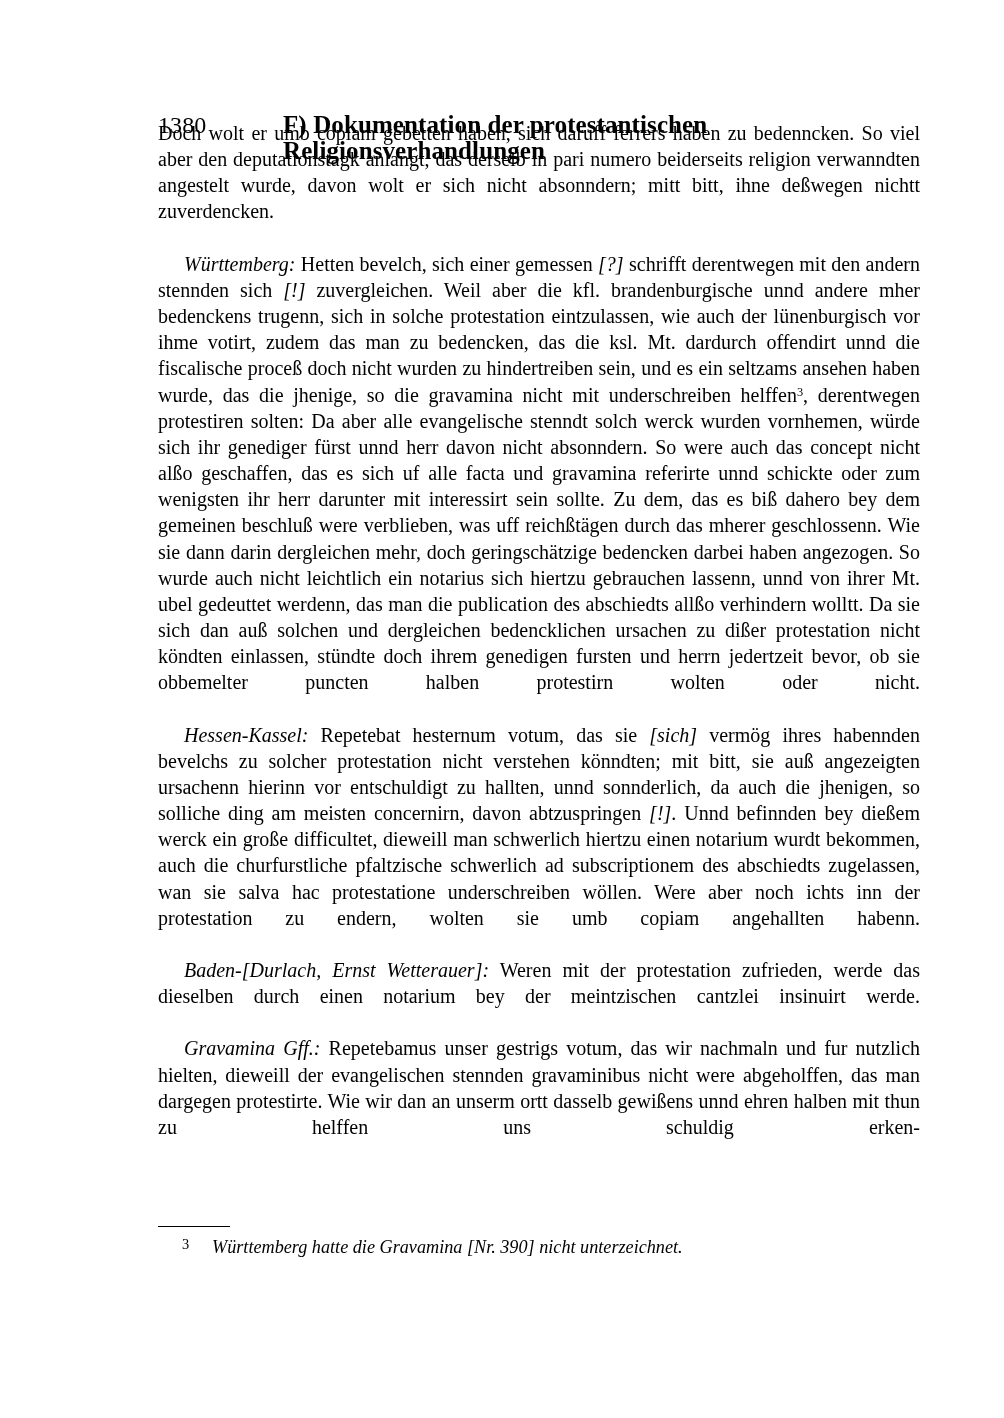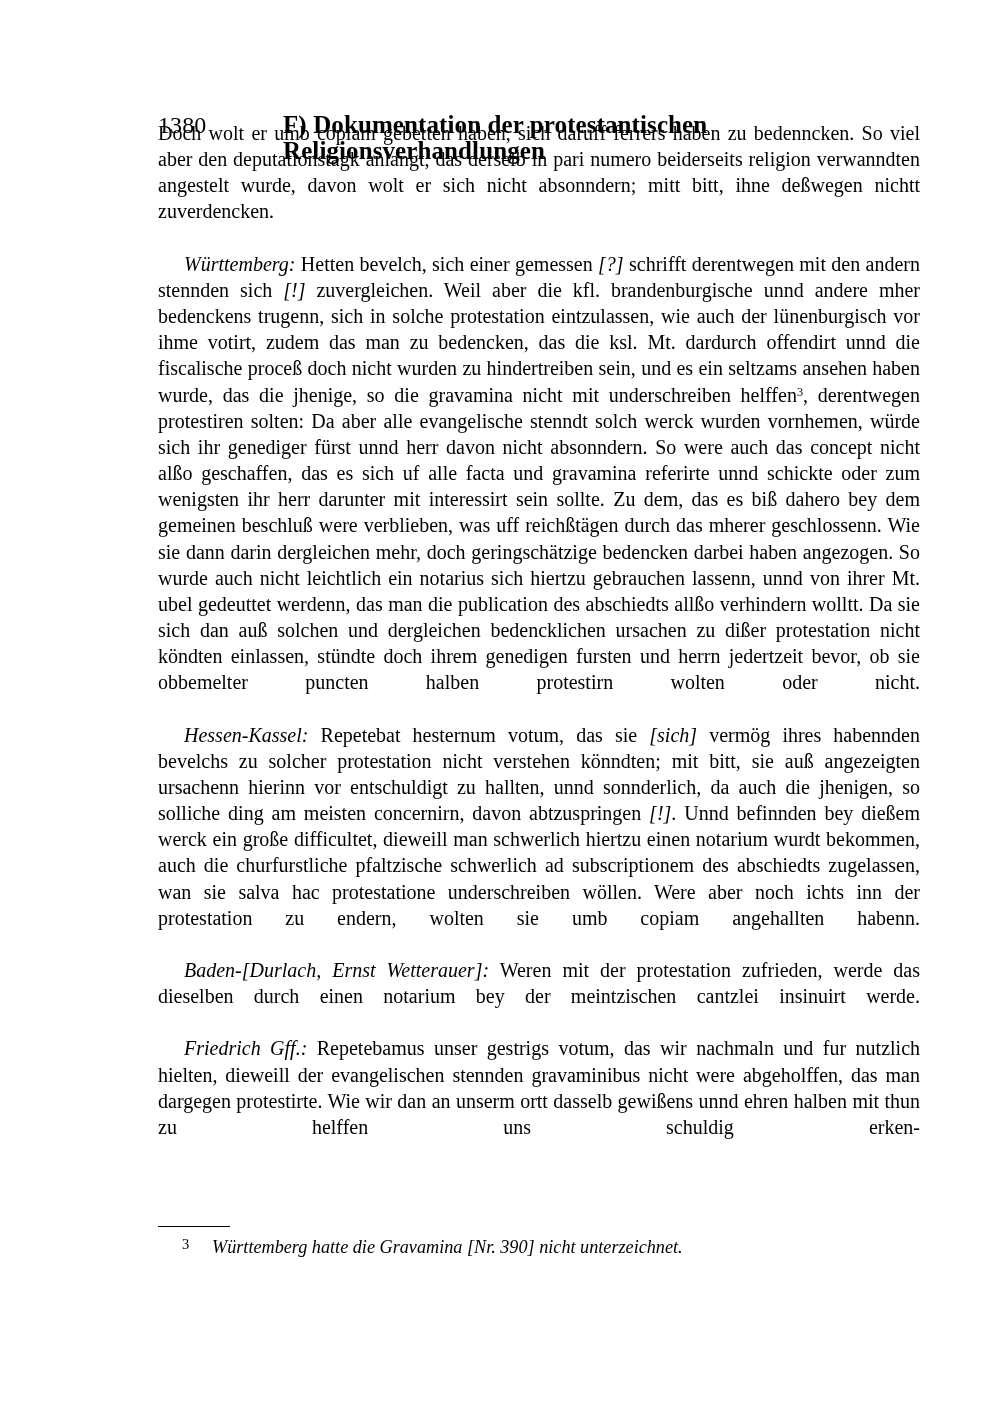--- a/index.html
+++ b/index.html
@@ -138,21 +138,21 @@
 
     <p class="para"><span>Doch wolt er umb copiam gebetten haben, sich daruff ferrers haben zu bedenncken. So viel aber den deputationstagk anlangt, das derselb in pari numero beiderseits religion verwanndten angestelt wurde, davon wolt er sich nicht absonndern; mitt bitt, ihne deßwegen nichtt zuverdencken.</span></p>
 
     <p class="para indent"><span class="speaker">Württemberg:</span><span> Hetten bevelch, sich einer gemessen </span><span class="edit">[?]</span><span> schrifft derentwegen mit den andern stennden sich </span><span class="edit">[!]</span><span> zuvergleichen. Weil aber die kfl. brandenburgische unnd andere mher bedenckens trugenn, sich in solche protestation eintzulassen, wie auch der lünenburgisch vor ihme votirt, zudem das man zu bedencken, das die ksl. Mt. dardurch offendirt unnd die fiscalische proceß doch nicht wurden zu hindertreiben sein, und es ein seltzams ansehen haben wurde, das die jhenige, so die gravamina nicht mit underschreiben helffen</span><sup class="fn">3</sup><span>, derentwegen protestiren solten: Da aber alle evangelische stenndt solch werck wurden vornhemen, würde sich ihr genediger fürst unnd herr davon nicht absonndern. So were auch das concept nicht alßo geschaffen, das es sich uf alle facta und gravamina referirte unnd schickte oder zum wenigsten ihr herr darunter mit interessirt sein sollte. Zu dem, das es biß dahero bey dem gemeinen beschluß were verblieben, was uff reichßtägen durch das mherer geschlossenn. Wie sie dann darin dergleichen mehr, doch geringschätzige bedencken darbei haben angezogen. So wurde auch nicht leichtlich ein notarius sich hiertzu gebrauchen lassenn, unnd von ihrer Mt. ubel gedeuttet werdenn, das man die publication des abschiedts allßo verhindern wolltt. Da sie sich dan auß solchen und dergleichen bedencklichen ursachen zu dißer protestation nicht köndten einlassen, stündte doch ihrem genedigen fursten und herrn jedertzeit bevor, ob sie obbemelter puncten halben protestirn wolten oder nicht.</span></p>
 
     <p class="para indent"><span class="speaker">Hessen-Kassel:</span><span> Repetebat hesternum votum, das sie </span><span class="edit">[sich]</span><span> vermög ihres habennden bevelchs zu solcher protestation nicht verstehen könndten; mit bitt, sie auß angezeigten ursachenn hierinn vor entschuldigt zu hallten, unnd sonnderlich, da auch die jhenigen, so solliche ding am meisten concernirn, davon abtzuspringen </span><span class="edit">[!]</span><span>. Unnd befinnden bey dießem werck ein große difficultet, dieweill man schwerlich hiertzu einen notarium wurdt bekommen, auch die churfurstliche pfaltzische schwerlich ad subscriptionem des abschiedts zugelassen, wan sie salva hac protestatione underschreiben wöllen. Were aber noch ichts inn der protestation zu endern, wolten sie umb copiam angehallten habenn.</span></p>
 
 
     <p class="para indent"><span class="speaker">Baden-[Durlach, Ernst Wetterauer]:</span><span> Weren mit der protestation zufrieden, werde das dieselben durch einen notarium bey der meintzischen cantzlei insinuirt werde.</span></p>
 
-    <p class="para indent"><span class="speaker">Friedrich Gff.:</span><span> Repetebamus unser gestrigs votum, das wir nachmaln und fur nutzlich hielten, dieweill der evangelischen stennden gravaminibus nicht were abgeholffen, das man dargegen protestirte. Wie wir dan an unserm ortt dasselb gewißens unnd ehren halben mit thun zu helffen uns schuldig erken-</span></p>
+    <p class="para indent"><span class="speaker">Gravamina Gff.:</span><span> Repetebamus unser gestrigs votum, das wir nachmaln und fur nutzlich hielten, dieweill der evangelischen stennden gravaminibus nicht were abgeholffen, das man dargegen protestirte. Wie wir dan an unserm ortt dasselb gewißens unnd ehren halben mit thun zu helffen uns schuldig erken-</span></p>
 
   </div>
 
   <div class="footnotes">
     <div class="fn-rule"></div>
     <div class="fn-item">
       <span class="fn-num">3</span>
       <span class="fn-text">Württemberg hatte die Gravamina [Nr. 390] nicht unterzeichnet.</span>
     </div>
   </div>

